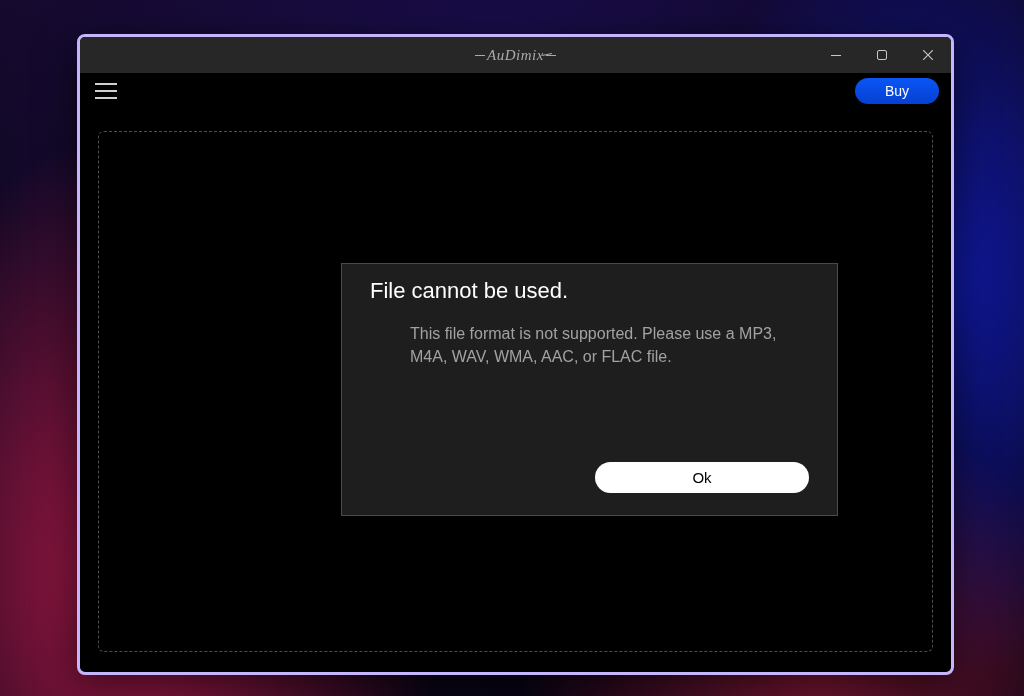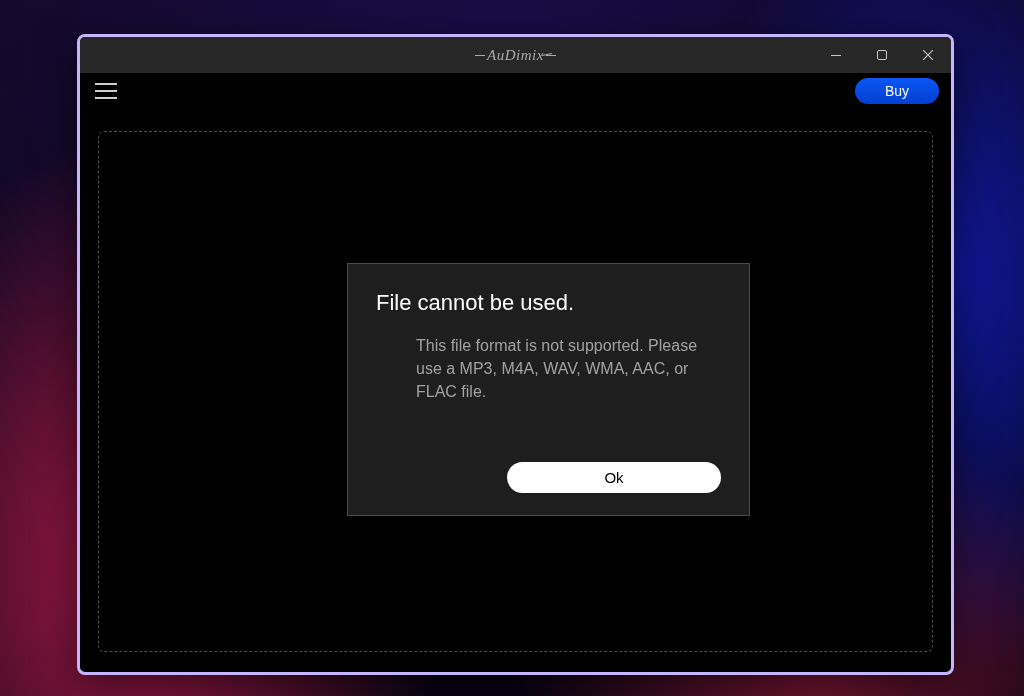--- a/index.html
+++ b/index.html
@@ -152,27 +152,27 @@
       font-weight: 500;
       border: none;
       padding: 11px 26px;
       border-radius: 20px;
       cursor: pointer;
       position: absolute;
       top: 336px;
     }
     .modal {
       position: absolute;
-      left: 267px;
+      left: 261px;
       top: 226px;
-      width: 403px;
+      width: 497px;
       height: 253px;
       background: #1e1e1e;
       border: 1px solid #4a4a4a;
-      padding: 26px 28px 22px;
+      padding: 14px 28px 22px;
       display: flex;
       flex-direction: column;
       box-shadow: 0 8px 30px rgba(0,0,0,0.6);
     }
     .modal-title {
       color: #fff;
       font-size: 22px;
       font-weight: 400;
       margin-bottom: 18px;
     }

